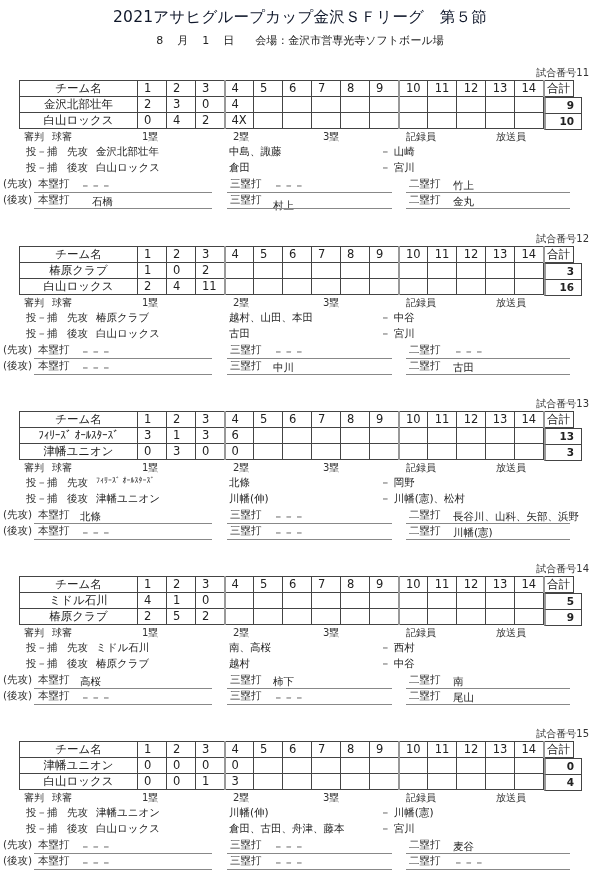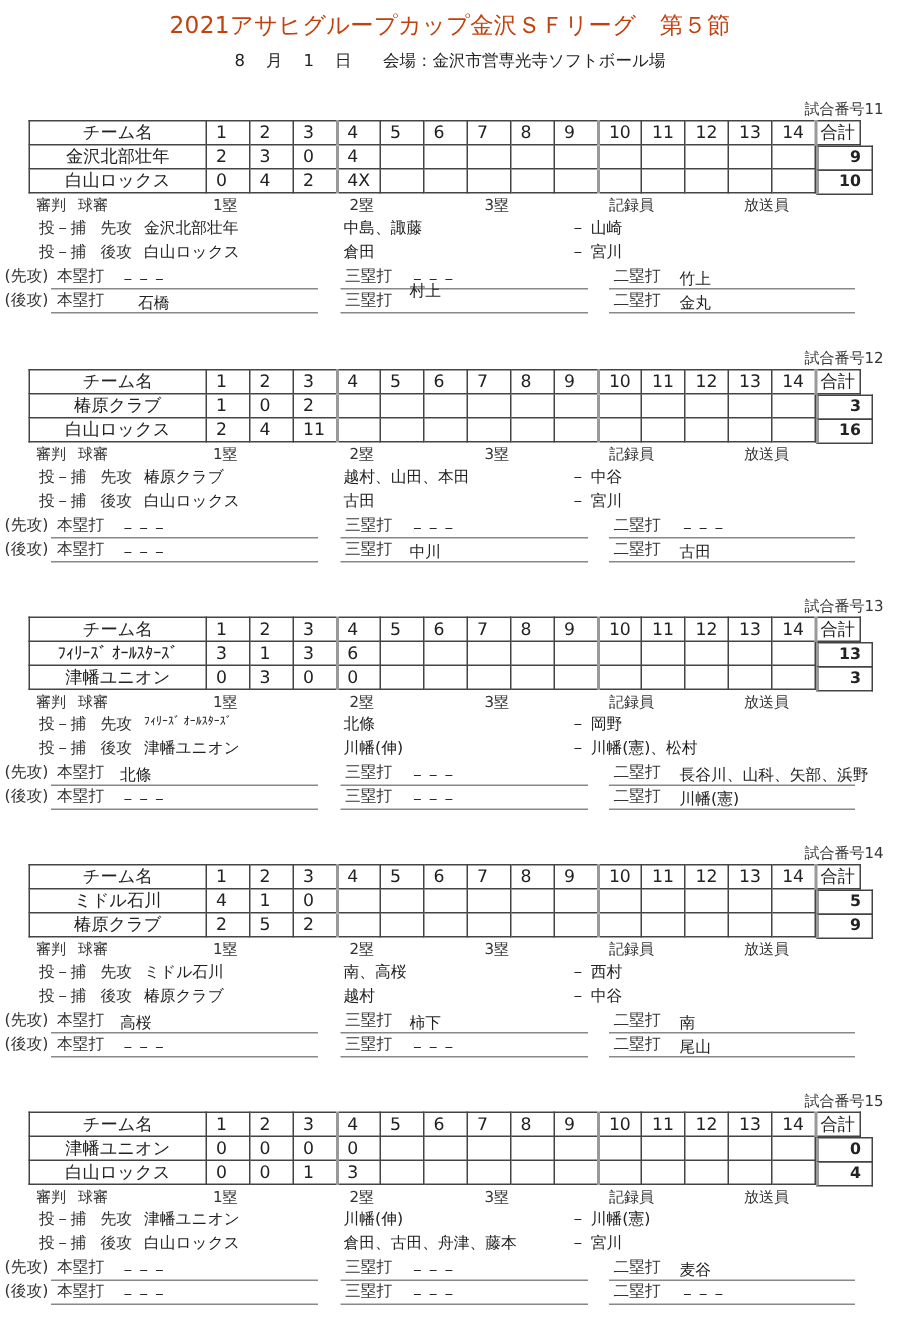--- a/index.html
+++ b/index.html
@@ -1,18 +1,18 @@
 <!DOCTYPE html>
 <html><head>
 <meta charset="utf-8">
 <style>
   html, body { margin:0; padding:0; background:#ffffff; }
   body { width:600px; height:889px; position:relative; overflow:hidden;
          font-family:"DejaVu Sans", "Liberation Sans", sans-serif; color:#222; }
-  .title { position:absolute; left:0; top:7px; width:600px; text-align:center; font-size:15.5px; color:#c2410c; letter-spacing:0.2px; }
+  .title { position:absolute; left:0; top:7px; width:600px; text-align:center; font-size:15.5px; color:#0f172a; letter-spacing:0.2px; }
   .subtitle { position:absolute; left:0; top:33px; width:600px; text-align:center; font-size:11px; color:#222; }
   .subtitle span { display:inline-block; }
   .game { position:absolute; left:0; width:600px; height:160px; }
   .game-no { position:absolute; right:11px; top:0px; font-size:10px; color:#333; }
   table.score { position:absolute; left:19px; top:14px; border-collapse:collapse; font-size:11.5px; table-layout:fixed; }
   table.score td { border:1px solid #444; height:15px; padding:0; text-align:center; line-height:15px; color:#222; }
   table.score td.team { width:117px; font-size:11.5px; }
   table.score td.inn { width:29px; text-align:left; padding-left:6px; box-sizing:border-box; }
   table.score td.inn.wide { text-align:center; padding-left:0; }
   table.score td.total { width:28px; text-align:center; font-weight:normal; }
@@ -128,21 +128,21 @@
     <div class="uline" style="left:227px; top:126px; width:165px;"></div>
     <span class="lbl" style="left:409px; top:111px;">二塁打</span>
     <span class="val" style="left:453px; top:113px;">竹上</span>
     <div class="uline" style="left:406px; top:126px; width:164px;"></div>
 
     <span class="lbl" style="left:3px; top:127px;">(後攻)</span>
     <span class="lbl" style="left:38px; top:127px;">本塁打</span>
     <span class="val" style="left:92px; top:129px;">石橋</span>
     <div class="uline" style="left:34px; top:142px; width:178px;"></div>
     <span class="lbl" style="left:230px; top:127px;">三塁打</span>
-    <span class="val" style="left:273px; top:121px;text-align:center;">村上</span>
+    <span class="val" style="left:273px; top:133px;text-align:center;">村上</span>
     <div class="uline" style="left:227px; top:142px; width:165px;"></div>
     <span class="lbl" style="left:409px; top:127px;">二塁打</span>
     <span class="val" style="left:453px; top:129px;">金丸</span>
     <div class="uline" style="left:406px; top:142px; width:164px;"></div>
   </div>
 
   <div class="game" style="top: 232px;">
     <div class="game-no">試合番号12</div>
     <table class="score">
       <tbody>

